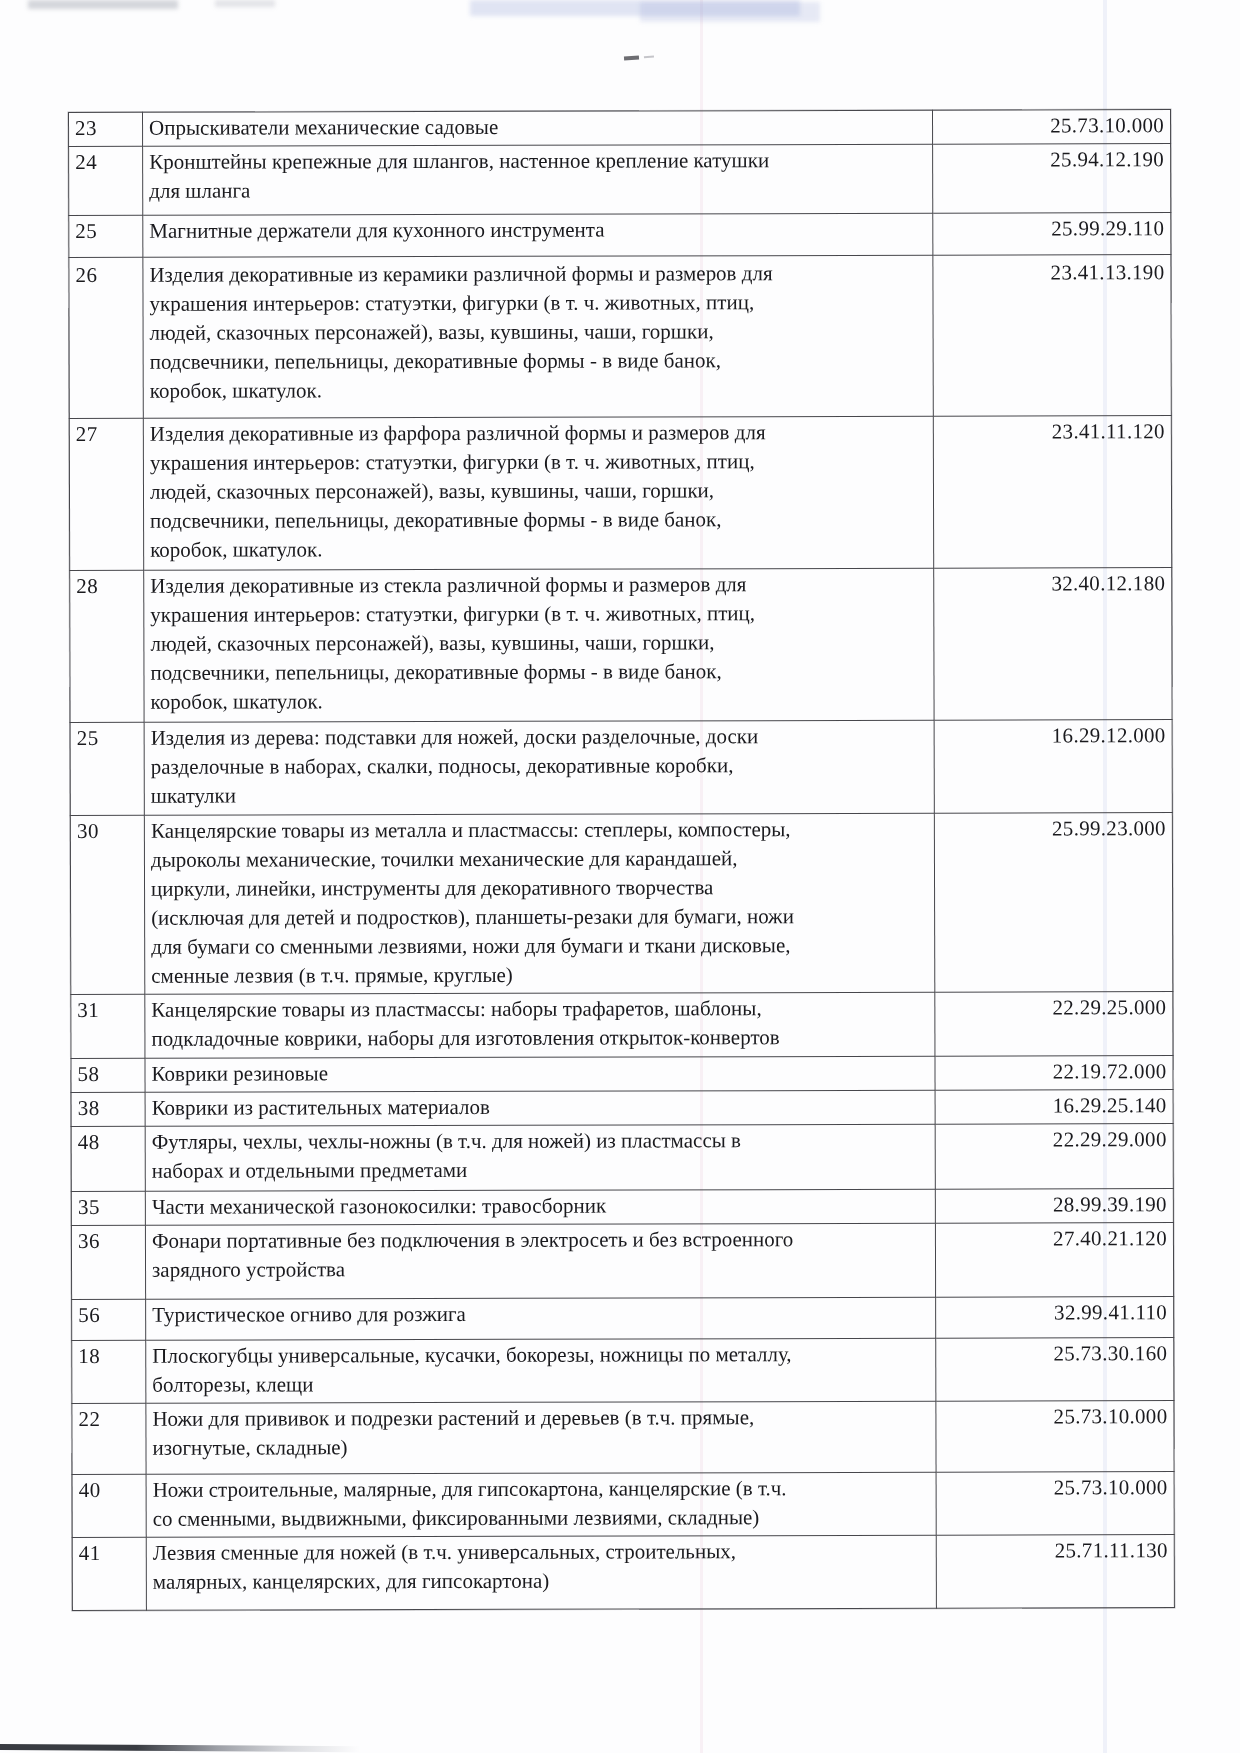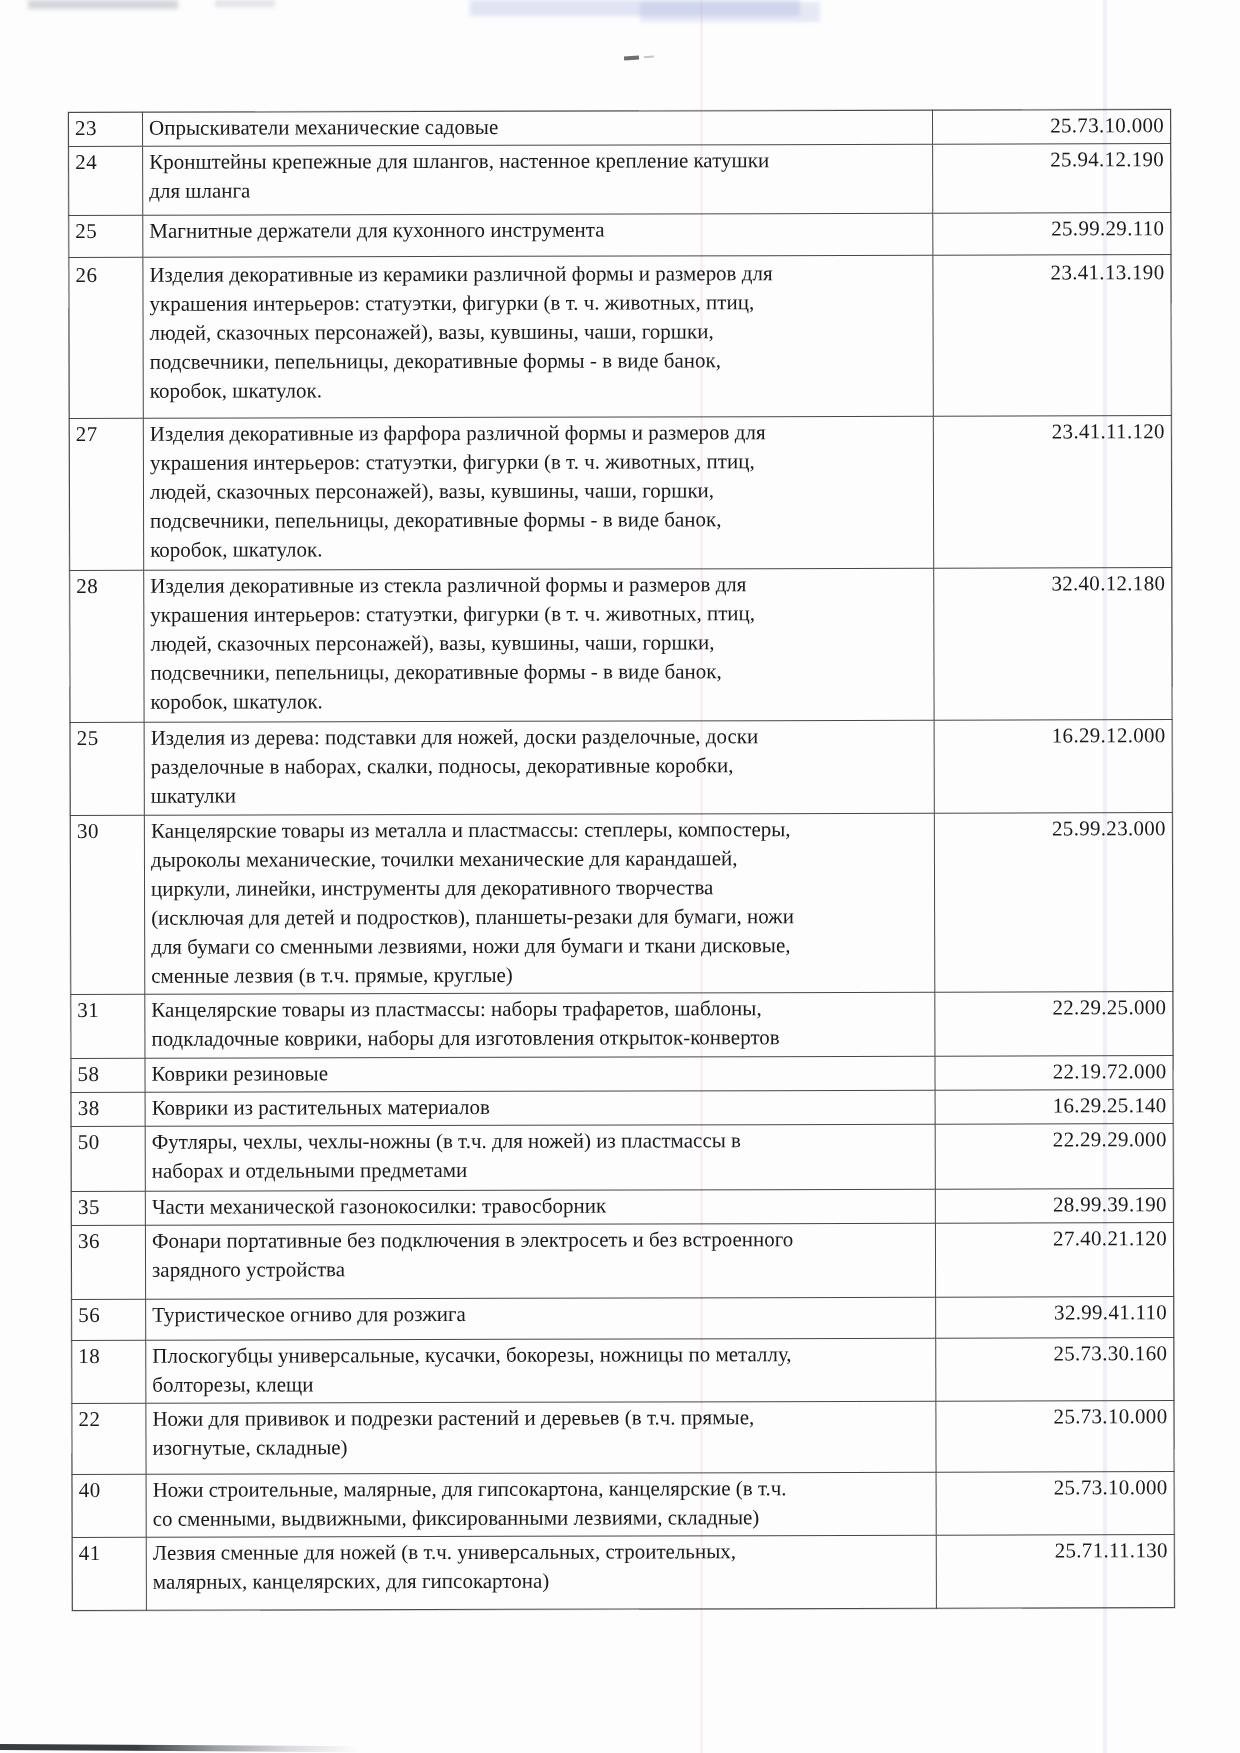--- a/index.html
+++ b/index.html
@@ -198,21 +198,21 @@
     <td class="code">22.19.72.000</td>
   </tr>
 
   <tr>
     <td class="num">38</td>
     <td class="desc">Коврики из растительных материалов</td>
     <td class="code">16.29.25.140</td>
   </tr>
 
   <tr>
-    <td class="num">50</td>
+    <td class="num">48</td>
     <td class="desc">Футляры, чехлы, чехлы-ножны (в т.ч. для ножей) из пластмассы в
 наборах и отдельными предметами</td>
     <td class="code">22.29.29.000</td>
   </tr>
 
   <tr>
     <td class="num">35</td>
     <td class="desc">Части механической газонокосилки: травосборник</td>
     <td class="code">28.99.39.190</td>
   </tr>

